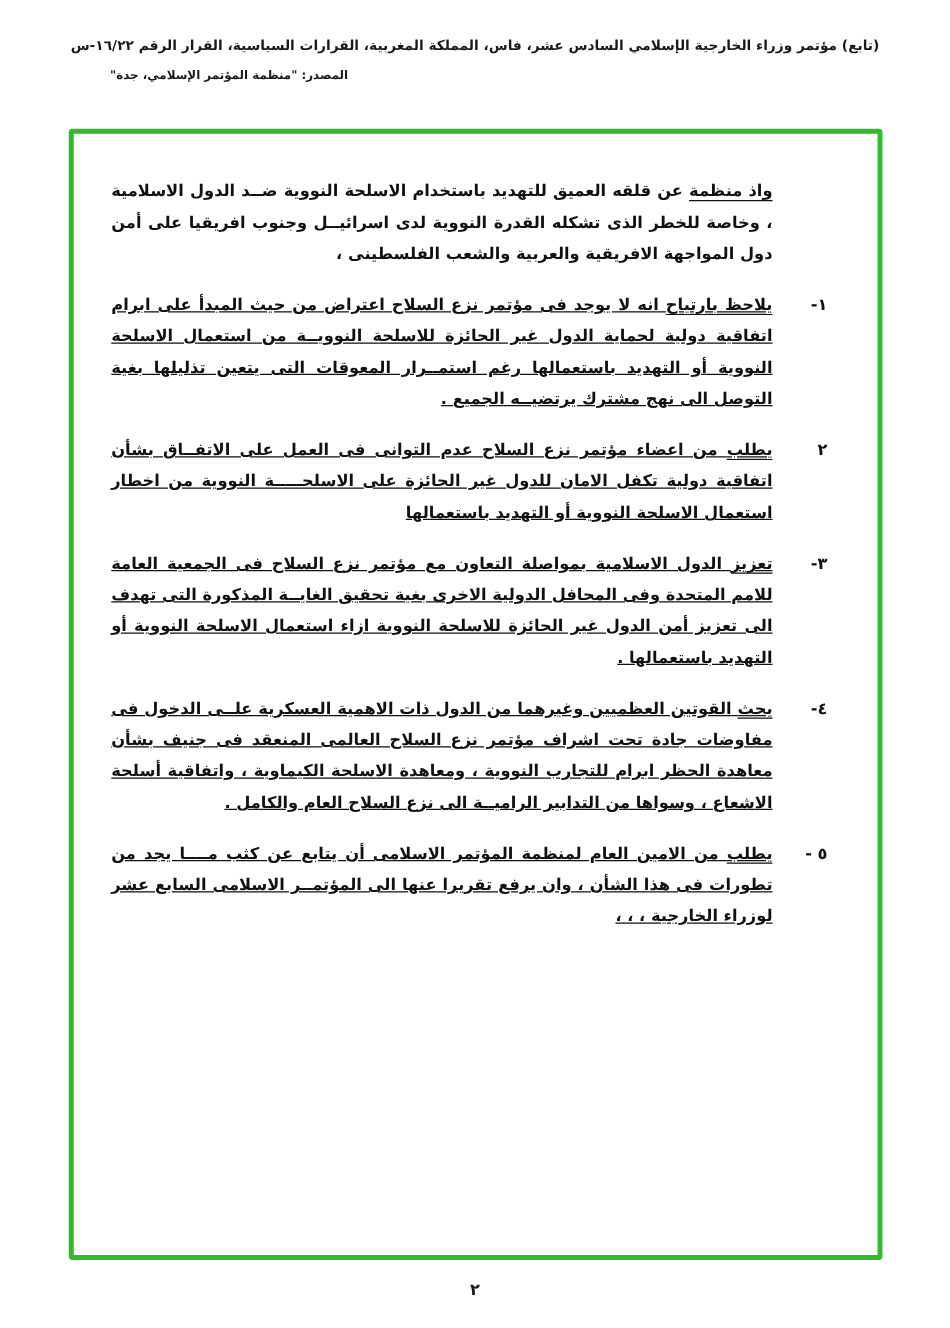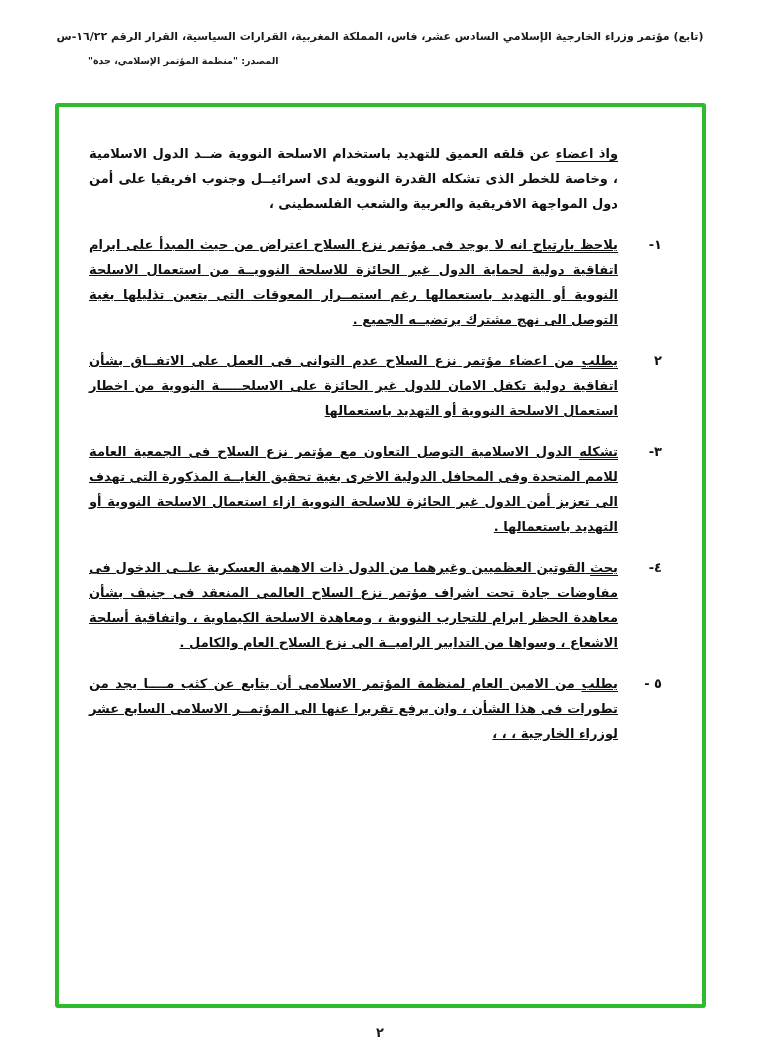--- a/index.html
+++ b/index.html
@@ -97,35 +97,35 @@
 
 <div class="page">
 
   <div class="doc-title">(تابع) مؤتمر وزراء الخارجية الإسلامي السادس عشر، فاس، المملكة المغربية، القرارات السياسية، القرار الرقم ١٦/٢٢-س</div>
 
   <div class="doc-source">المصدر: "منظمة المؤتمر الإسلامي، جدة"</div>
 
   <div class="green-box" style="border-color: rgb(46, 188, 46);">
     <div class="text-block">
 
-      <p class="preamble"><span class="lead">واذ اعضاء</span> <span>عن قلقه العميق للتهديد باستخدام الاسلحة النووية ضــد الدول الاسلامية ، وخاصة للخطر الذى تشكله القدرة النووية لدى اسرائيــل وجنوب افريقيا على أمن دول المواجهة الافريقية والعربية والشعب الفلسطينى ،</span></p>
+      <p class="preamble"><span class="lead">واذ منظمة</span> <span>عن قلقه العميق للتهديد باستخدام الاسلحة النووية ضــد الدول الاسلامية ، وخاصة للخطر الذى تشكله القدرة النووية لدى اسرائيــل وجنوب افريقيا على أمن دول المواجهة الافريقية والعربية والشعب الفلسطينى ،</span></p>
 
       <div class="item">
         <span class="num">١-</span>
         <p class="itext"><span class="lead">يلاحظ بارتياح</span> <span>انه لا يوجد فى مؤتمر نزع السلاح اعتراض من حيث المبدأ على ابرام اتفاقية دولية لحماية الدول غير الحائزة للاسلحة النوويــة من استعمال الاسلحة النووية أو التهديد باستعمالها رغم استمــرار المعوقات التى يتعين تذليلها بغية التوصل الى نهج مشترك يرتضيــه الجميع .</span></p>
       </div>
 
       <div class="item">
         <span class="num">٢</span>
         <p class="itext"><span class="lead">يطلب</span> <span>من اعضاء مؤتمر نزع السلاح عدم التوانى فى العمل على الاتفــاق بشأن اتفاقية دولية تكفل الامان للدول غير الحائزة على الاسلحـــــة النووية من اخطار استعمال الاسلحة النووية أو التهديد باستعمالها</span></p>
       </div>
 
       <div class="item">
         <span class="num">٣-</span>
-        <p class="itext"><span class="lead">تشكله</span> <span>الدول الاسلامية التوصل التعاون مع مؤتمر نزع السلاح فى الجمعية العامة للامم المتحدة وفى المحافل الدولية الاخرى بغية تحقيق الغايــة المذكورة التى تهدف الى تعزيز أمن الدول غير الحائزة للاسلحة النووية ازاء استعمال الاسلحة النووية أو التهديد باستعمالها .</span></p>
+        <p class="itext"><span class="lead">تعزيز</span> <span>الدول الاسلامية بمواصلة التعاون مع مؤتمر نزع السلاح فى الجمعية العامة للامم المتحدة وفى المحافل الدولية الاخرى بغية تحقيق الغايــة المذكورة التى تهدف الى تعزيز أمن الدول غير الحائزة للاسلحة النووية ازاء استعمال الاسلحة النووية أو التهديد باستعمالها .</span></p>
       </div>
 
       <div class="item">
         <span class="num">٤-</span>
         <p class="itext"><span class="lead">يحث</span> <span>القوتين العظميين وغيرهما من الدول ذات الاهمية العسكرية علــى الدخول فى مفاوضات جادة تحت اشراف مؤتمر نزع السلاح العالمى المنعقد فى جنيف بشأن معاهدة الحظر ابرام للتجارب النووية ، ومعاهدة الاسلحة الكيماوية ، واتفاقية أسلحة الاشعاع ، وسواها من التدابير الراميــة الى نزع السلاح العام والكامل .</span></p>
       </div>
 
       <div class="item">
         <span class="num">٥ -</span>
         <p class="itext"><span class="lead">يطلب</span> <span>من الامين العام لمنظمة المؤتمر الاسلامى أن يتابع عن كثب مــــا يجد من تطورات فى هذا الشأن ، وان يرفع تقريرا عنها الى المؤتمــر الاسلامى السابع عشر لوزراء الخارجية ، ، ،</span></p>

